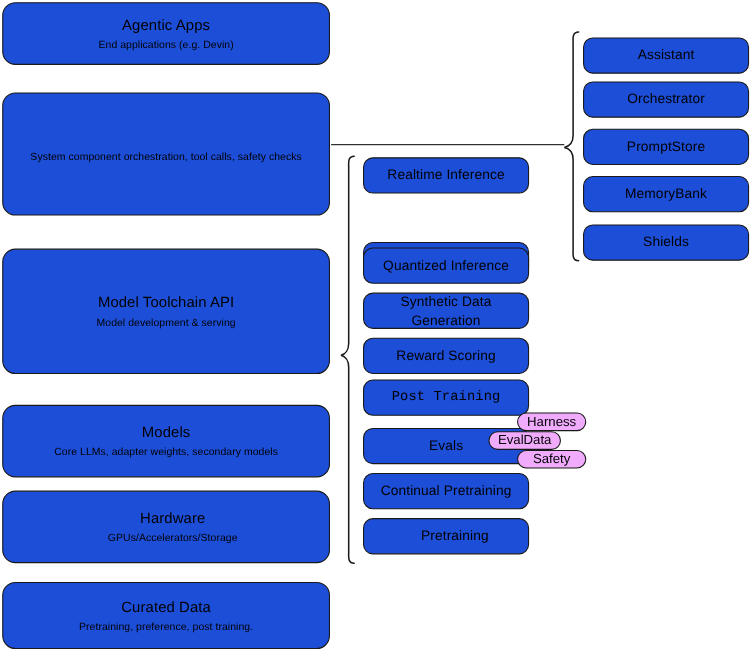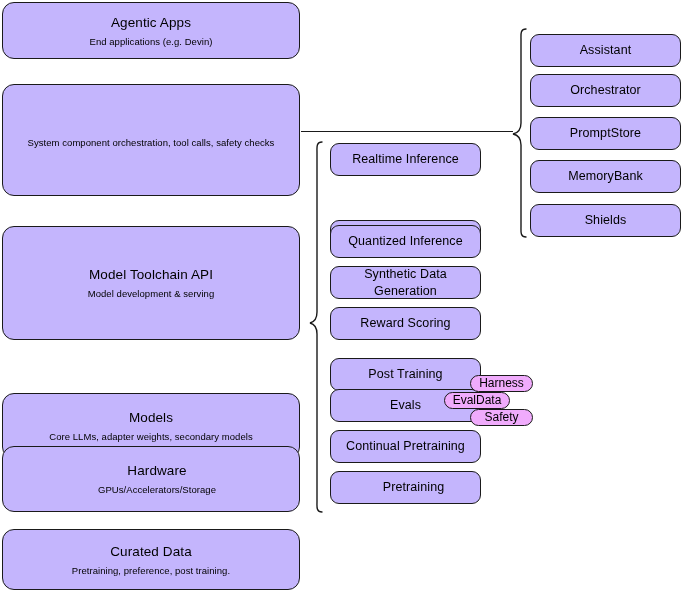--- a/index.html
+++ b/index.html
@@ -18,21 +18,21 @@
     overflow: hidden;
     background: #ffffff;
   }
 
   
   .box {
     position: absolute;
     box-sizing: border-box;
     border: 1.3px solid #1a1a1a;
     border-radius: 12px;
-    background: #c4b5fd;
+    background: #1d4ed8;
     display: flex;
     flex-direction: column;
     align-items: center;
     justify-content: center;
     text-align: center;
   }
   .box .title {
     font-size: 13.5px;
     line-height: 17px;
     color: #000;
@@ -107,21 +107,21 @@
 
   <div class="box left-box" style="top:84px;height:112px;">
     <div class="subtitle">System component orchestration, tool calls, safety checks</div>
   </div>
 
   <div class="box left-box" style="top:226px;height:114px;">
     <div class="title">Model Toolchain API</div>
     <div class="subtitle">Model development &amp; serving</div>
   </div>
 
-  <div class="box left-box" style="top:368px;height:66px;margin-top:25px;">
+  <div class="box left-box" style="top:368px;height:66px;">
     <div class="title">Models</div>
     <div class="subtitle">Core LLMs, adapter weights, secondary models</div>
   </div>
 
   <div class="box left-box" style="top:446px;height:66px;padding-left:12px;">
     <div class="title">Hardware</div>
     <div class="subtitle">GPUs/Accelerators/Storage</div>
   </div>
 
   <div class="box left-box" style="top:529px;height:61px;">
@@ -150,21 +150,21 @@
   </div>
 
   <div class="box mid-box" style="top:266px;">
     <div class="title">Synthetic Data Generation</div>
   </div>
 
   <div class="box mid-box" style="top:307px;">
     <div class="title">Reward Scoring</div>
   </div>
 
-  <div class="box mid-box" style="top:358px;">
+  <div class="box mid-box" style="top:345px;font-family:Liberation Mono, monospace;">
     <div class="title">Post Training</div>
   </div>
 
   <div class="box mid-box" style="top:389px;">
     <div class="title">Evals</div>
   </div>
 
   <div class="box mid-box" style="top:430px;">
     <div class="title">Continual Pretraining</div>
   </div>

